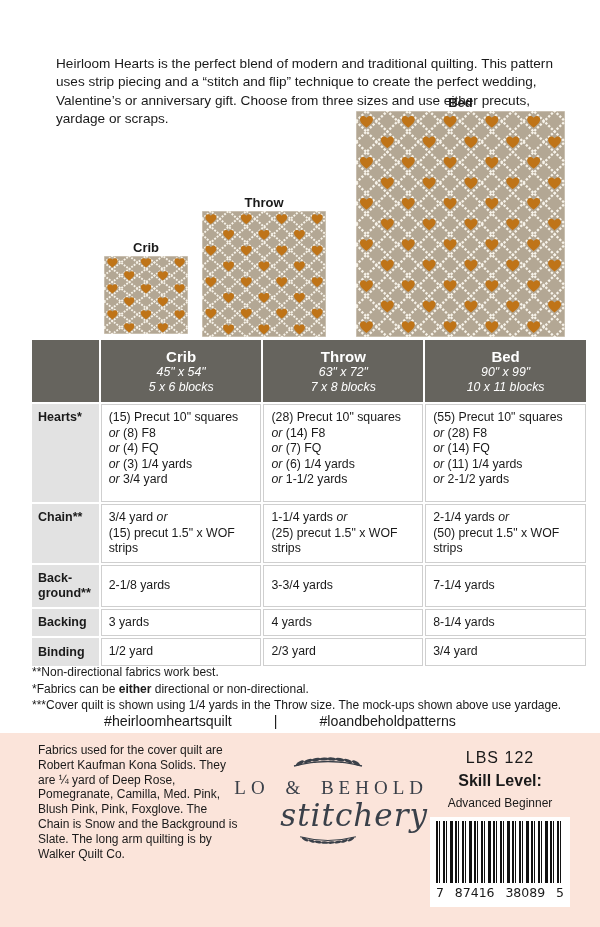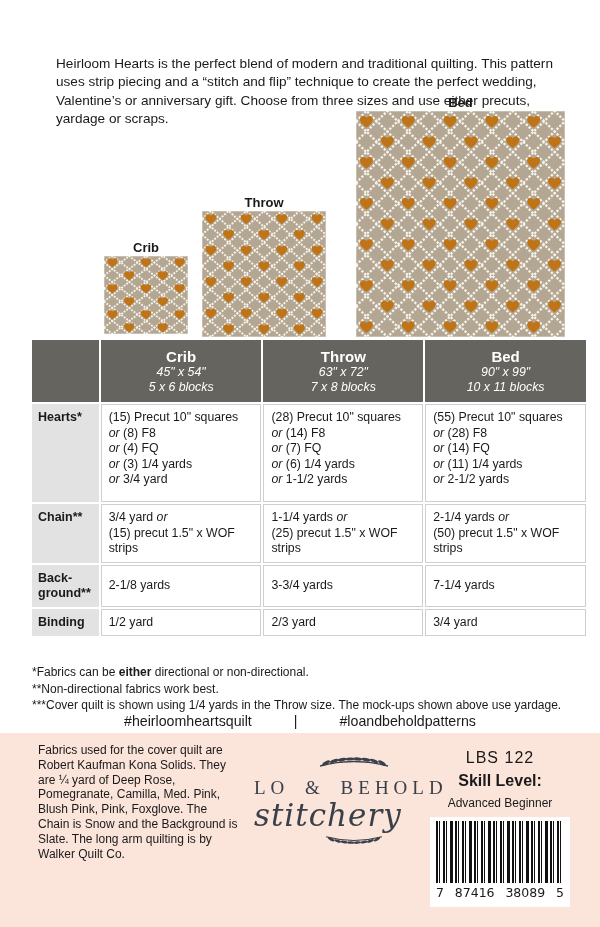--- a/index.html
+++ b/index.html
@@ -24,25 +24,25 @@
   .yardage tbody td{background:#fff;border:1px solid #cfcfcf;vertical-align:top;
                     padding:5px 7px;line-height:15.6px;}
   .yardage tbody tr.r-hearts{height:98px;} .yardage tbody tr.r-chain{height:58px;padding-left:36px;}
   .yardage tbody tr.r-bg{height:40px;} .yardage tbody tr.r-backing{height:26px;}
   .yardage tbody tr.r-binding{height:26px;margin-left:40px;}
   .yardage tbody tr.vmid td, .yardage tbody tr.vmid th{vertical-align:middle;}
   
   .footnotes{position:absolute;left:32px;top:664px;width:560px;font-size:12px;line-height:16.5px;}
   
   .hashtags{position:absolute;left:0;top:713px;width:560px;display:flex;justify-content:center;
-            align-items:center;gap:42px;font-size:14.2px;padding-left:20px;}
+            align-items:center;gap:42px;font-size:14.2px;}
   
   .footer{position:absolute;left:0;top:733px;width:600px;height:194px;background:var(--footer-bg);}
   .fabric-note{position:absolute;left:38px;top:10px;width:200px;font-size:12px;line-height:14.8px;}
-  .logo{position:absolute;left:228px;top:20px;width:200px;text-align:left;color:var(--logo-ink);margin-left:26px;}
+  .logo{position:absolute;left:228px;top:20px;width:200px;text-align:right;color:var(--logo-ink);}
   .logo .laurel{display:block;margin:0 auto;}
   .logo-name{font-family:"Liberation Serif",serif;font-size:19px;letter-spacing:5px;
              word-spacing:6px;margin-top:7px;white-space:nowrap;}
   .logo-script{font-family:"DejaVu Serif",serif;font-style:italic;font-size:31px;
                margin-top:-2px;letter-spacing:1px;}
   .laurel-bottom{transform:scaleY(-1);margin-top:2px;}
   .product{position:absolute;left:425px;top:16px;width:150px;text-align:center;}
   .pattern-number{font-size:16px;letter-spacing:1px;}
   .skill-label{font-weight:bold;font-size:16px;margin-top:5px;}
   .skill-value{font-size:12px;margin-top:6px;}
@@ -381,32 +381,38 @@
           <td>3/4 yard <i>or</i><br>(15) precut 1.5" x WOF strips</td>
           <td>1-1/4 yards <i>or</i><br>(25) precut 1.5" x WOF strips</td>
           <td>2-1/4 yards <i>or</i><br>(50) precut 1.5" x WOF strips</td>
         </tr>
         <tr class="r-bg vmid">
           <th>Back-ground**</th>
           <td>2-1/8 yards</td>
           <td>3-3/4 yards</td>
           <td>7-1/4 yards</td>
         </tr>
+        <tr class="r-backing vmid">
+          <th>Backing</th>
+          <td>3 yards</td>
+          <td>4 yards</td>
+          <td>8-1/4 yards</td>
+        </tr>
         <tr class="r-binding vmid">
           <th>Binding</th>
           <td>1/2 yard</td>
           <td>2/3 yard</td>
           <td>3/4 yard</td>
         </tr>
       </tbody>
   </table>
 
   <div class="footnotes">
+      <div>**Non-directional fabrics work best.</div>
       <div>*Fabrics can be <b>either</b> directional or non-directional.</div>
-      <div>**Non-directional fabrics work best.</div>
       <div>***Cover quilt is shown using 1/4 yards in the Throw size. The mock-ups shown above use yardage.</div>
     </div>
 
   <div class="hashtags">
     <span>#heirloomheartsquilt</span>
     <span>|</span>
     <span>#loandbeholdpatterns</span>
   </div>
 
   <div class="footer">

